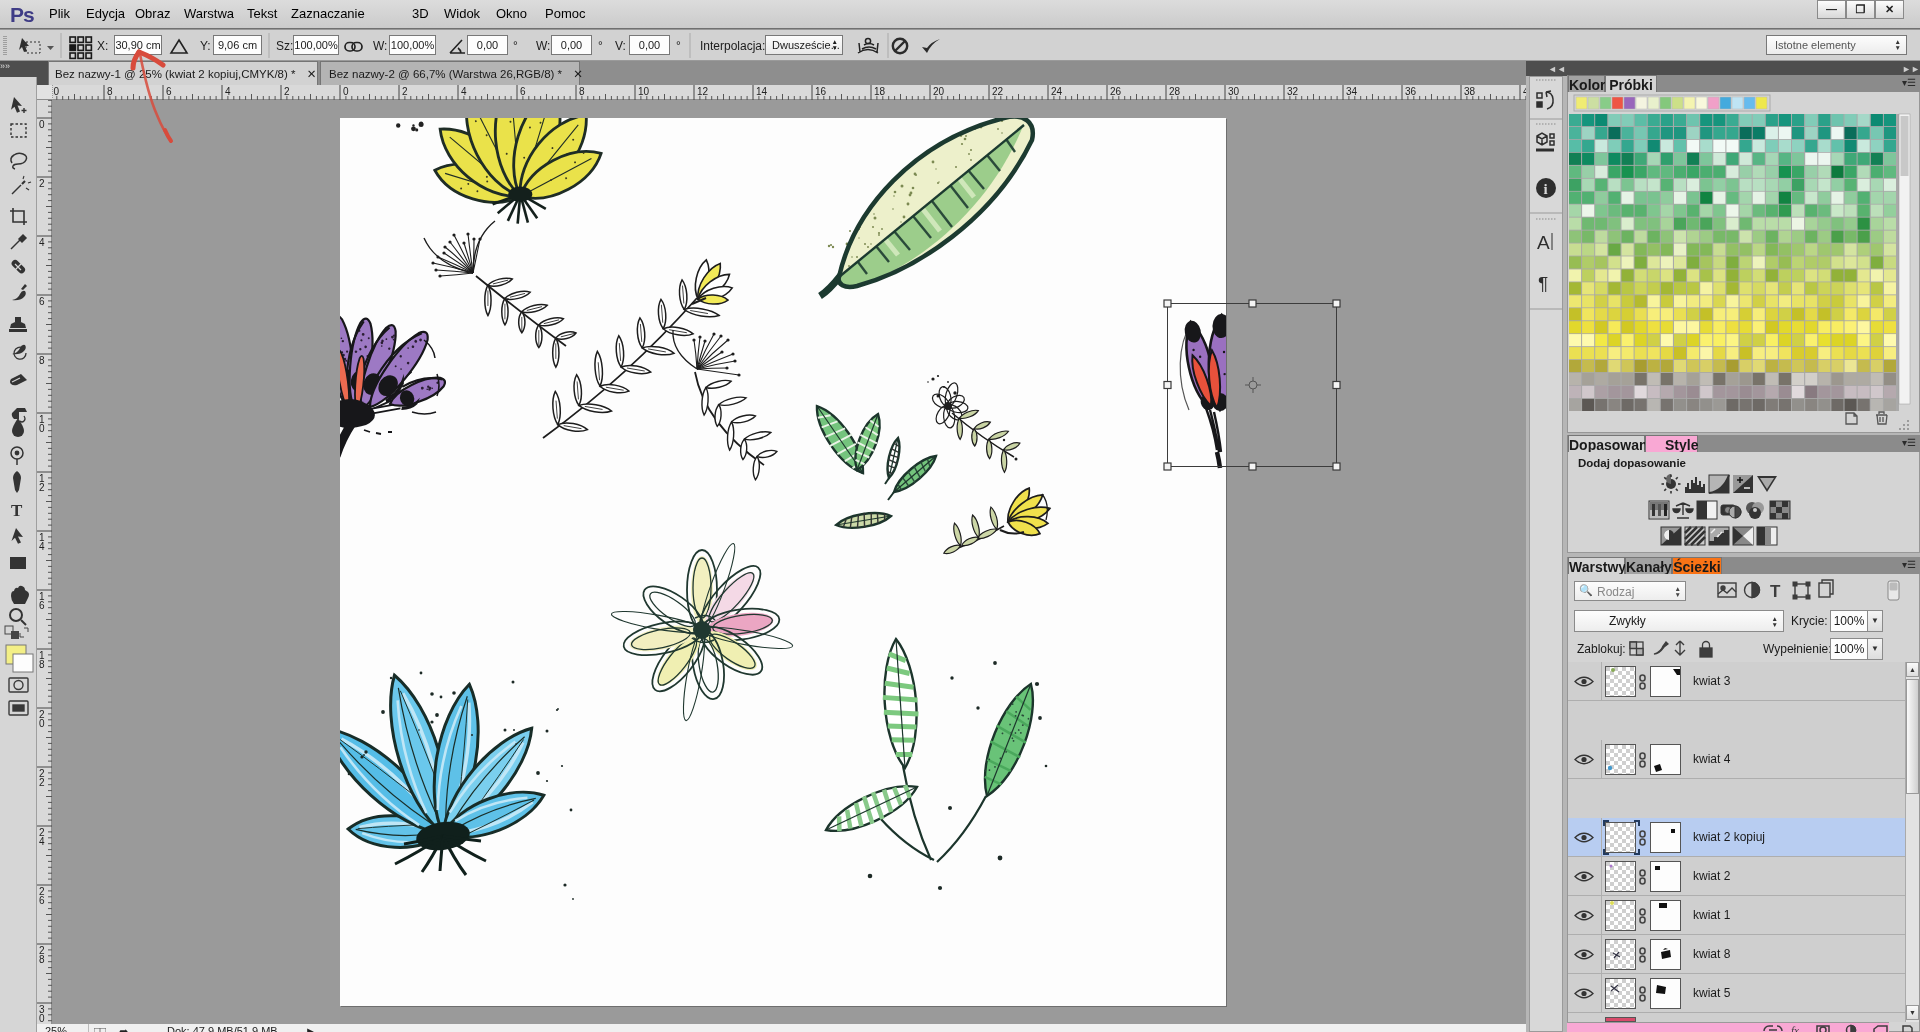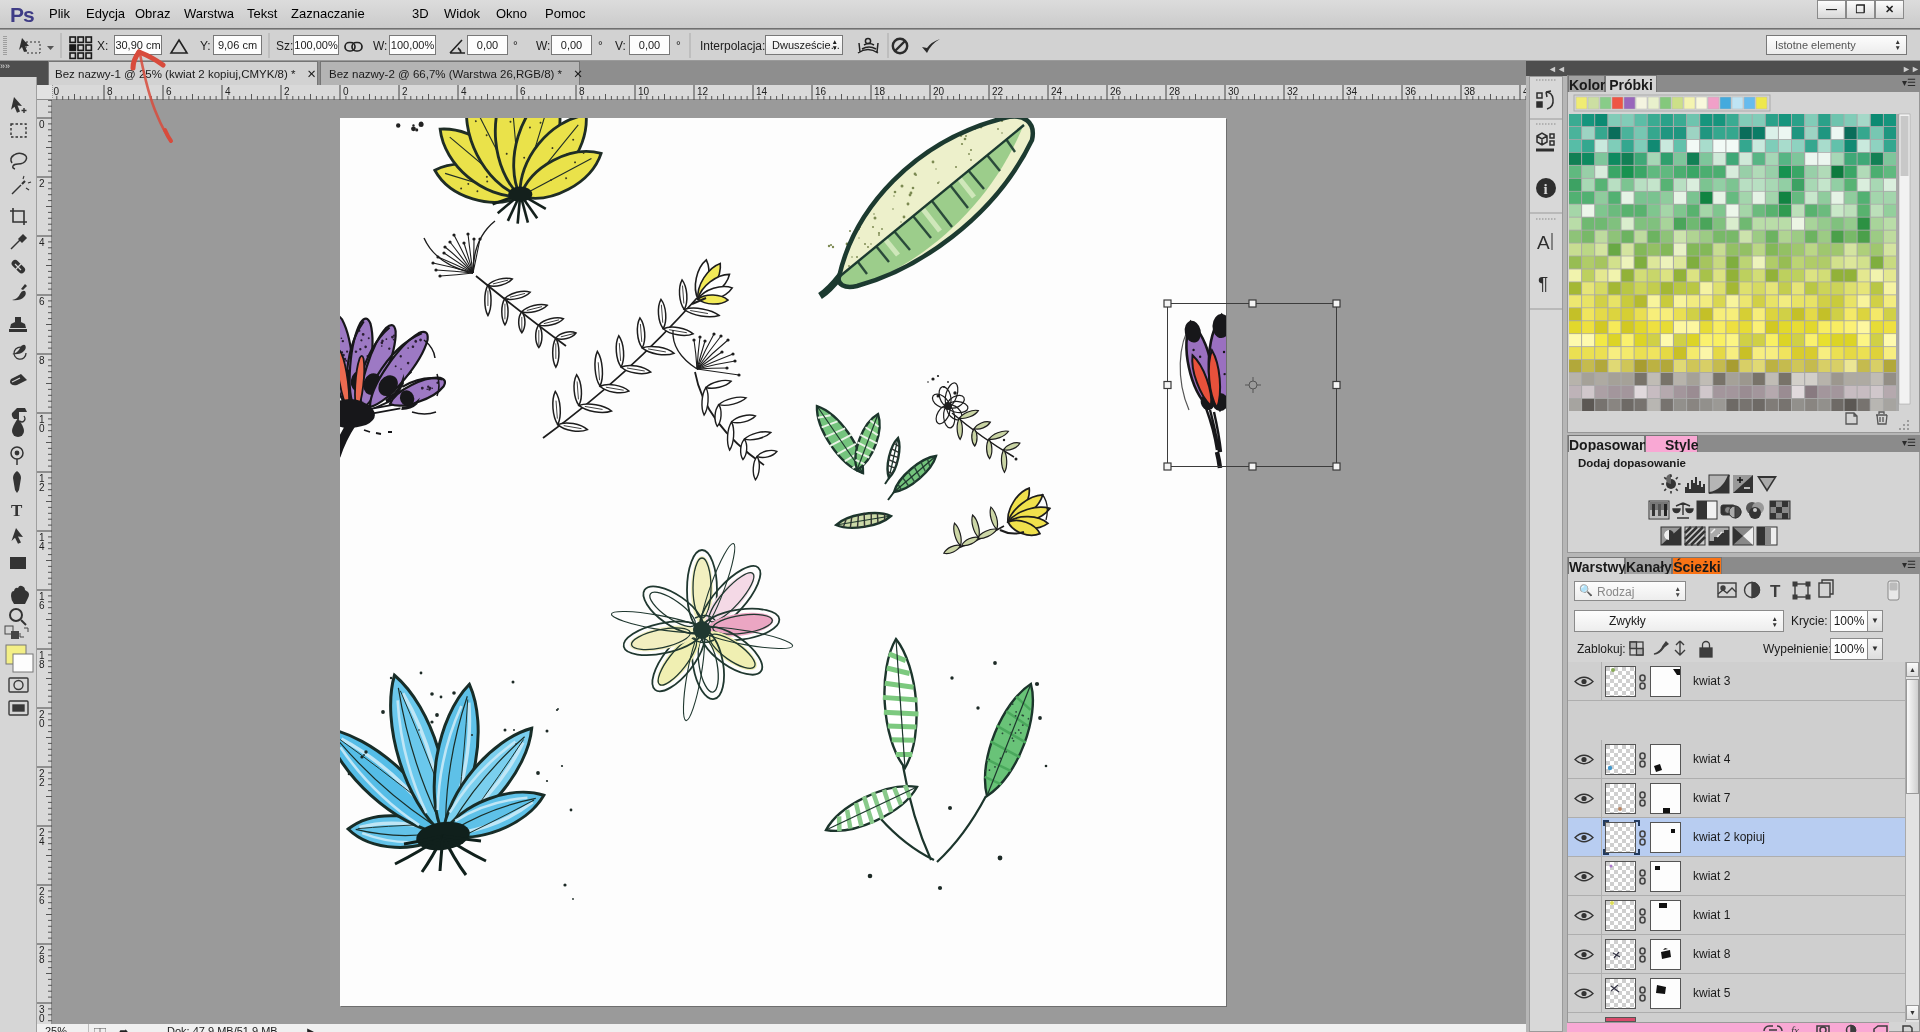--- a/index.html
+++ b/index.html
@@ -2405,43 +2405,20 @@
           <rect x="2" y="9" width="5" height="6" rx="2.5"></rect>
         </g>
       </svg>
   <div style="position:absolute;left:82px;top:4px;width:31px;height:31px;background:#fdfdfd;border:1px solid #555;"></div>
   <svg style="position:absolute;left:83px;top:5px;" width="31" height="31" viewBox="0 0 31 31">
         <path d="M3 21 l6 -2 2 6 -6 2 z" fill="#111"></path>
       </svg>
 
   <div style="position:absolute;left:125px;top:12px;font-size:12px;color:#1a1a1a;">kwiat 4</div>
 </div>
-<div style="position:absolute;left:42px;top:718px;width:337px;height:39px;background:#cfcfcf;border-bottom:1px solid #aeaeae;">
-  <svg style="position:absolute;left:6px;top:13px;" width="20" height="13" viewBox="0 0 20 13">
-        <path d="M1 6.5 Q10 -2 19 6.5 Q10 15 1 6.5 z" fill="none" stroke="#333" stroke-width="1.3"></path>
-        <circle cx="10" cy="6.5" r="2.6" fill="#333"></circle>
-      </svg>
-  <div style="position:absolute;left:33px;top:0;width:1px;height:39px;background:#aeaeae;"></div>
-  <div class="thumbcb" style="position:absolute;left:37px;top:4px;"></div>
-  <svg style="position:absolute;left:37px;top:4px;" width="31" height="31" viewBox="0 0 31 31">
-        <circle cx="15" cy="26" r="2" fill="#b86"></circle>
-      </svg>
-  <svg style="position:absolute;left:70px;top:12px;" width="9" height="16" viewBox="0 0 9 16">
-        <g fill="none" stroke="#444" stroke-width="1.6">
-          <rect x="2" y="1" width="5" height="6" rx="2.5"></rect>
-          <rect x="2" y="9" width="5" height="6" rx="2.5"></rect>
-        </g>
-      </svg>
-  <div style="position:absolute;left:82px;top:4px;width:31px;height:31px;background:#fdfdfd;border:1px solid #555;"></div>
-  <svg style="position:absolute;left:83px;top:5px;" width="31" height="31" viewBox="0 0 31 31">
-        <path d="M12 24 l7 0 0 5 -7 0 z" fill="#111"></path>
-      </svg>
-
-  <div style="position:absolute;left:125px;top:12px;font-size:12px;color:#1a1a1a;">kwiat 7</div>
-</div>
 <div style="position:absolute;left:42px;top:757px;width:337px;height:39px;background:#b8cdf1;border-bottom:1px solid #aeaeae;">
   <svg style="position:absolute;left:6px;top:13px;" width="20" height="13" viewBox="0 0 20 13">
         <path d="M1 6.5 Q10 -2 19 6.5 Q10 15 1 6.5 z" fill="none" stroke="#333" stroke-width="1.3"></path>
         <circle cx="10" cy="6.5" r="2.6" fill="#333"></circle>
       </svg>
   <div style="position:absolute;left:33px;top:0;width:1px;height:39px;background:#aeaeae;"></div>
   <div class="thumbcb" style="position:absolute;left:37px;top:4px;"></div>
   <svg style="position:absolute;left:37px;top:4px;" width="31" height="31" viewBox="0 0 31 31"></svg>
   <svg style="position:absolute;left:70px;top:12px;" width="9" height="16" viewBox="0 0 9 16">
         <g fill="none" stroke="#444" stroke-width="1.6">

